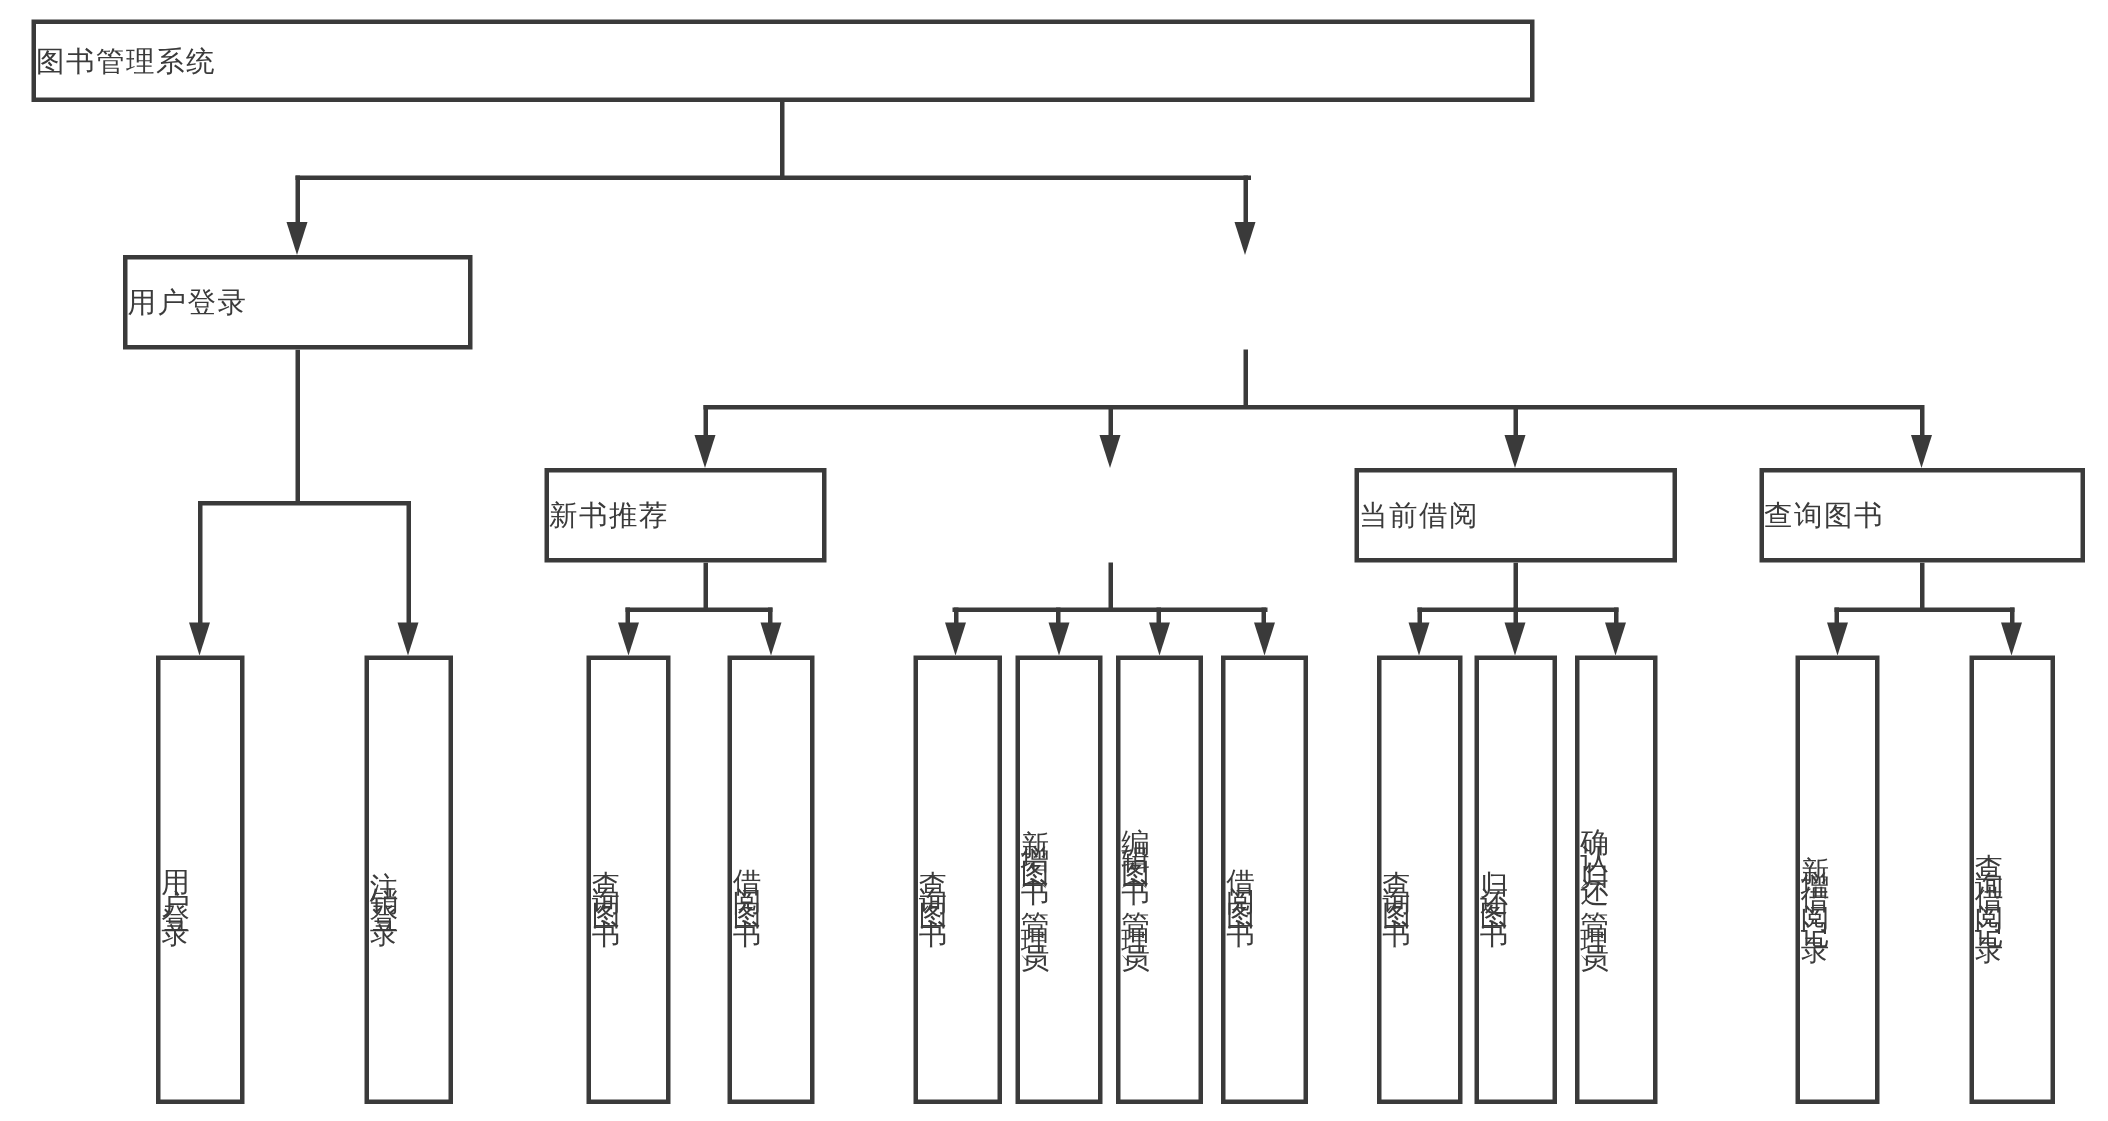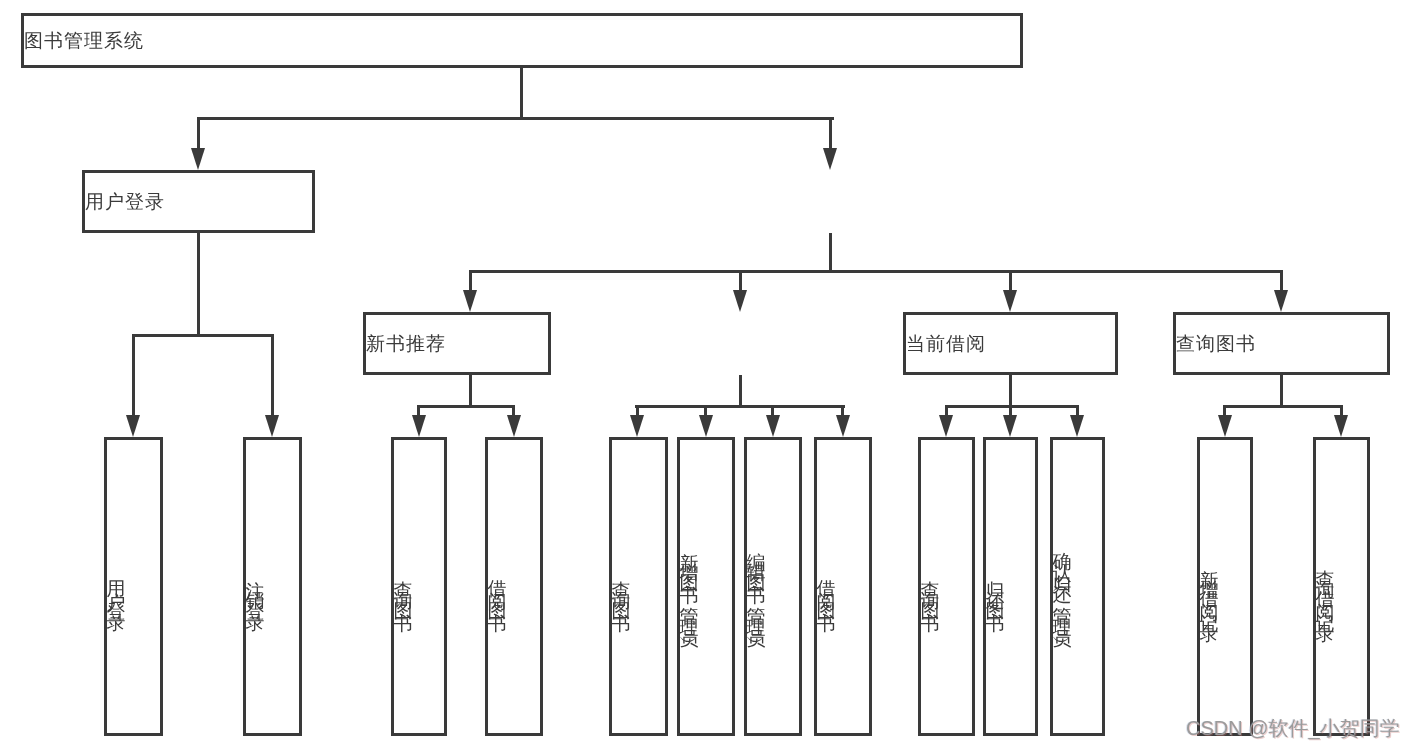--- a/index.html
+++ b/index.html
@@ -146,15 +146,14 @@
   <div class="box" style="left:1050px;top:437px;width:55px;height:299px">
     <span class="vtext">确认归还（管理员）</span>
   </div>
   <div class="box" style="left:1197px;top:437px;width:56px;height:299px">
     <span class="vtext">新增借阅记录</span>
   </div>
   <div class="box" style="left:1313px;top:437px;width:57px;height:299px">
     <span class="vtext">查询借阅记录</span>
   </div>
 
-  <div class="watermark">CSDN @软件_小贺同学</div>
 
 </div>
 
 </body></html>

